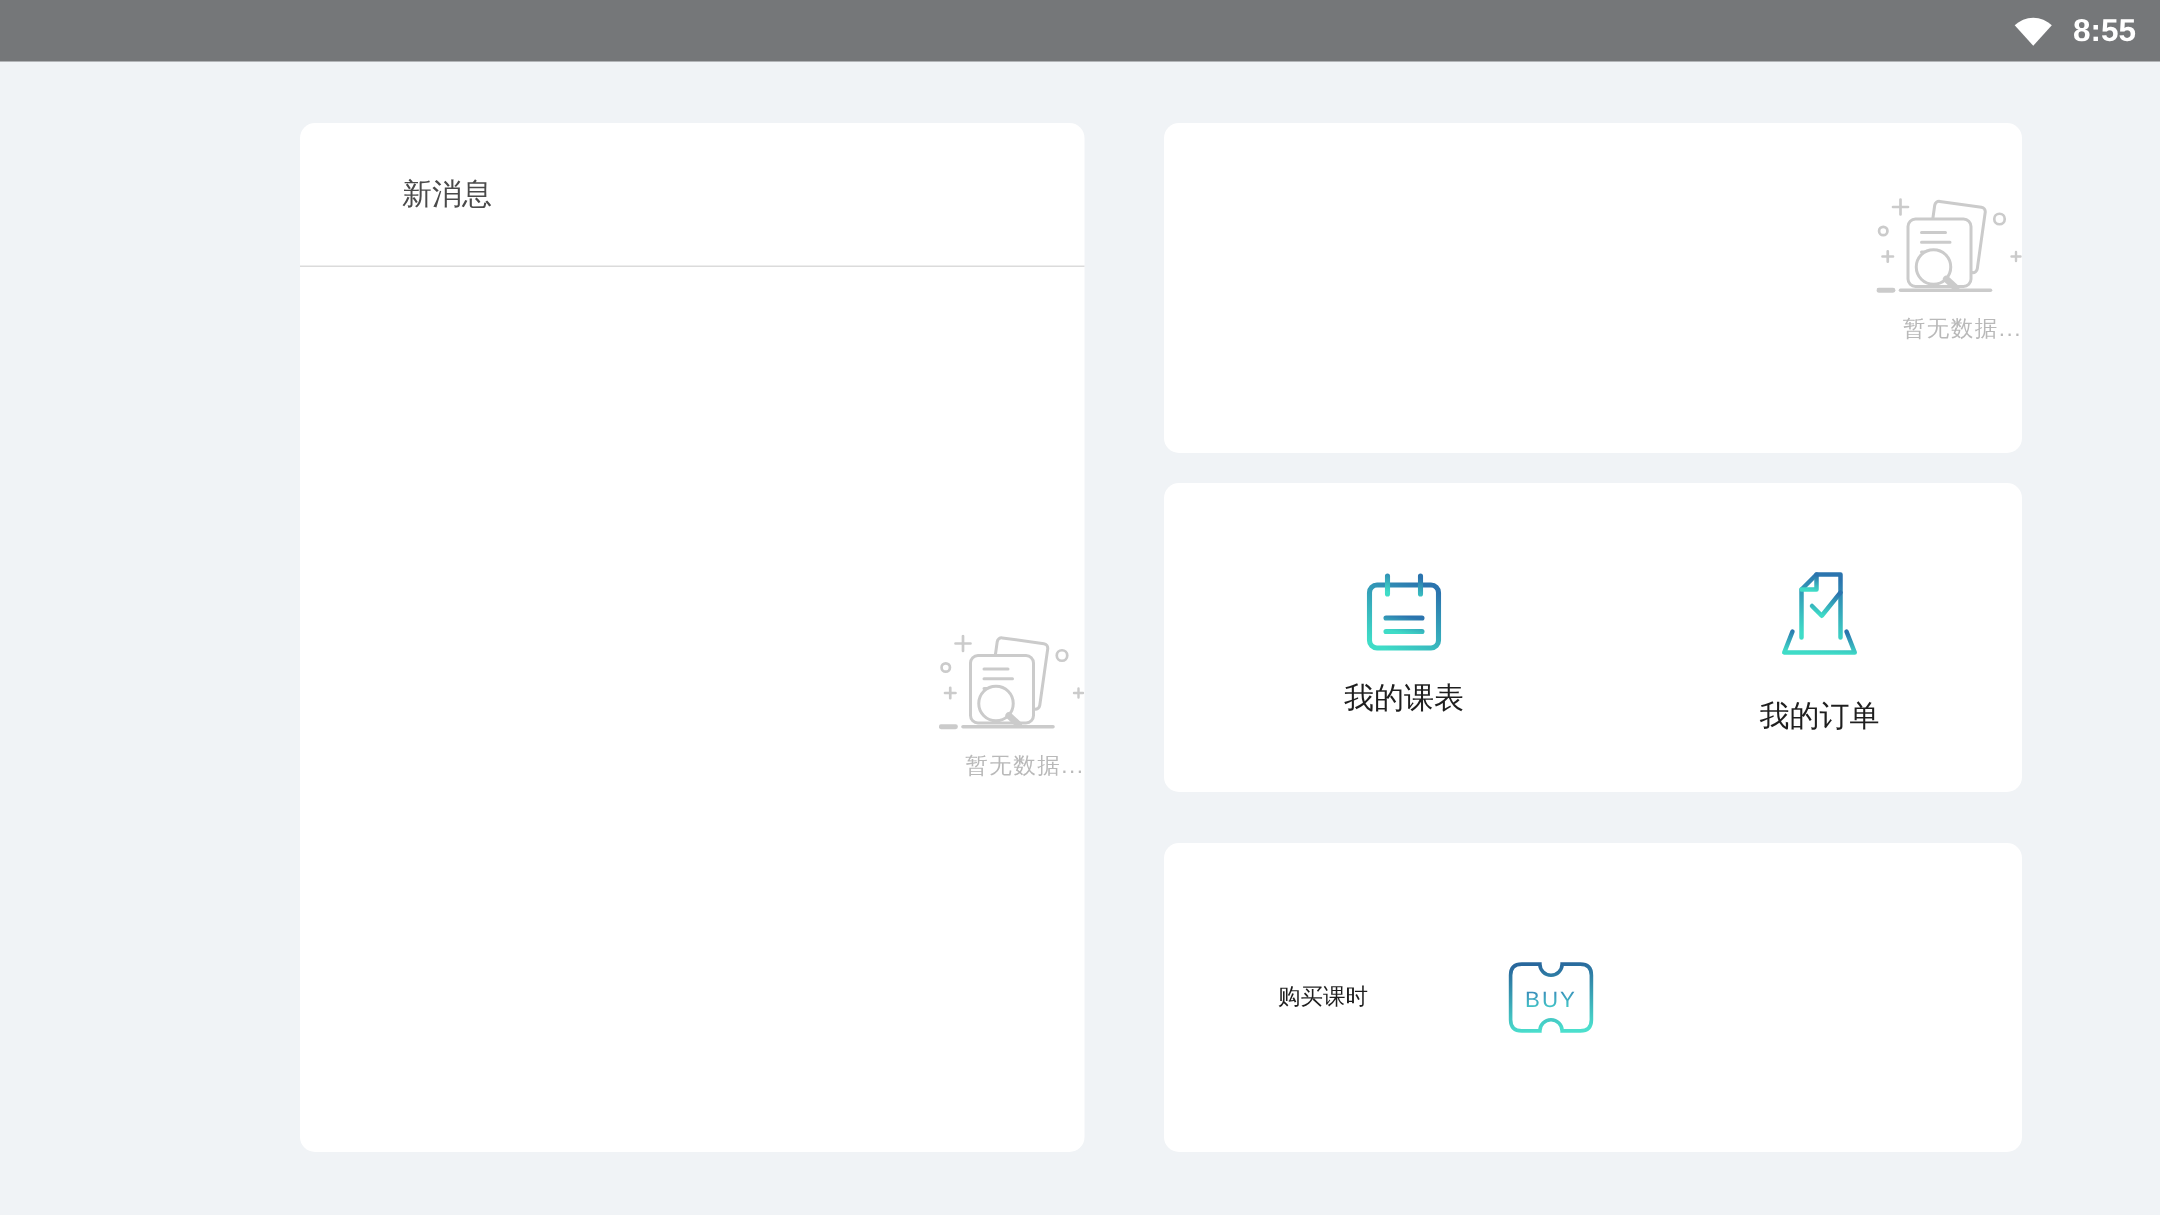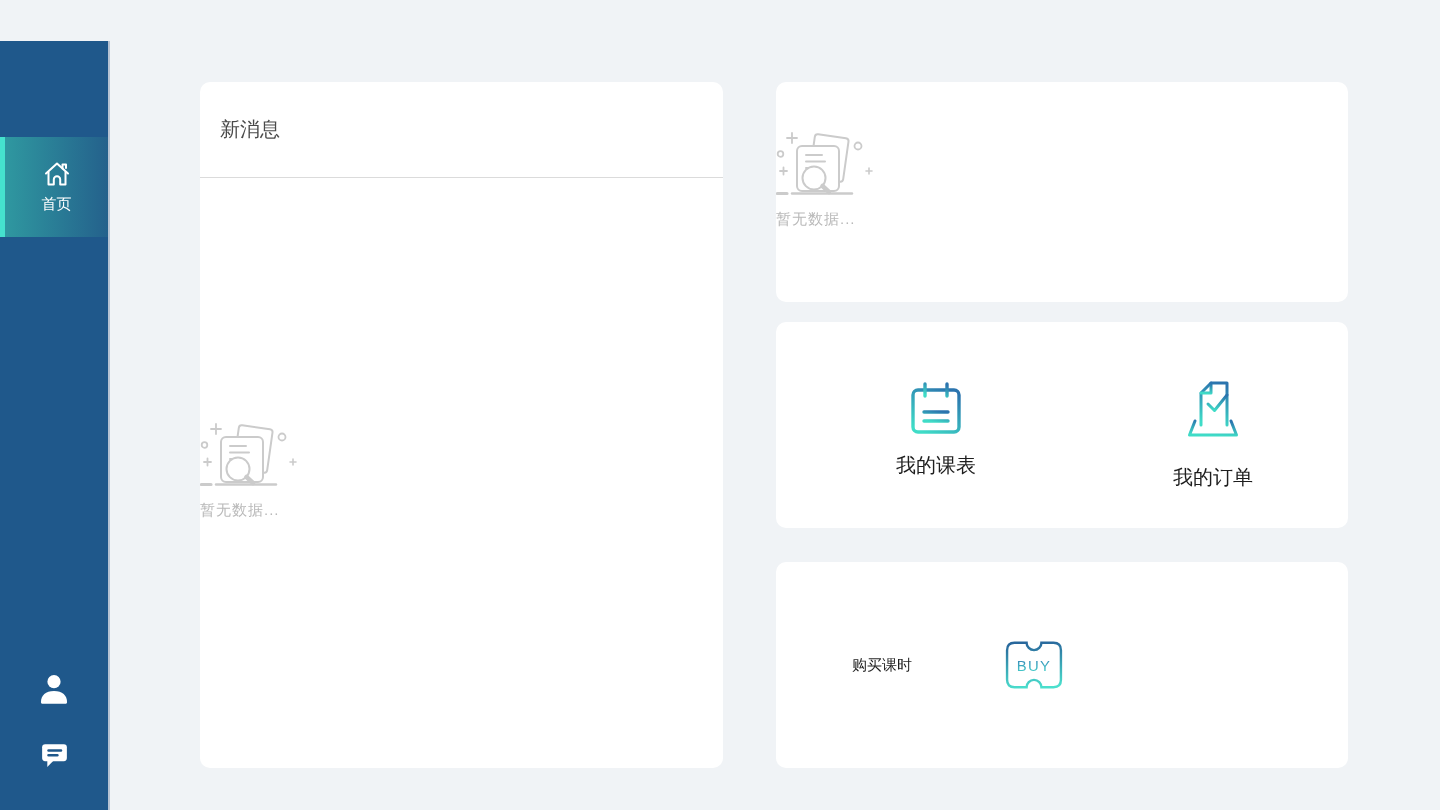--- a/index.html
+++ b/index.html
@@ -21,26 +21,26 @@
     border-left:5px solid #45e2ce; cursor:pointer; }
   .nav-item .nav-label { color:#ffffff; font-size:15px; }
   .side-btn { position:absolute; left:0; width:108px; background:none; border:none;
     display:flex; justify-content:center; cursor:pointer; }
   .side-btn.profile { top:630px; }
   .side-btn.chat { top:697px; }
 
   
   .card { position:absolute; background:#ffffff; border-radius:10px; }
   .messages-card { left:200px; top:82px; width:523px; height:686px; }
-  .card-header { height:95px; display:flex; align-items:center; padding-left:20px; }
+  .card-header { height:95px; display:flex; align-items:center; padding-left:68px; }
   .card-title { font-size:20px; font-weight:400; color:#4a4a4a; }
   .divider { position:absolute; top:95px; left:0; right:0; height:1px; background:#dbdbdb; }
 
   .empty-state { position:absolute; left:0; width:100%; display:flex; flex-direction:column;
-    align-items:flex-start; gap:14px; }
+    align-items:flex-end; gap:14px; }
   .messages-card .empty-state { top:341px; }
   .notices-card .empty-state { top:50px; }
   .empty-text { font-size:15px; color:#b9b9b9; letter-spacing:1px; }
 
   .notices-card { left:776px; top:82px; width:572px; height:220px; }
 
   .shortcut-card { display:flex; flex-direction:column; align-items:center; cursor:pointer; }
   .schedule-card { left:776px; top:322px; width:320px; height:206px; padding-top:54px; gap:14px; }
   .orders-card   { left:1078px; top:322px; width:270px; height:206px; padding-top:52px; gap:24px; }
   .icon-box { display:flex; align-items:center; justify-content:center; }
@@ -50,47 +50,27 @@
   .purchase-label { position:absolute; left:76px; top:50%; transform:translateY(-50%);
     font-size:15px; color:#1e1e1e; }
   .ticket-icon { position:absolute; left:227px; top:50%; transform:translateY(-50%); }
   .ticket-icon text { font-size:16px; letter-spacing:1.5px; font-family:"Liberation Sans","DejaVu Sans",sans-serif; }
 </style>
 </head>
 <body>
 
 <div class="screen">
 
+  <header class="status-bar">
+    <svg width="27" height="20" viewBox="0 0 28 21">
+      <path d="M14 20.5 L1 6.2 C4.5 2.8 9 0.8 14 0.8 C19 0.8 23.5 2.8 27 6.2 Z" fill="#ffffff"></path>
+    </svg>
+    <span class="status-time">8:55</span>
+  </header>
 
-  <aside class="sidebar">
-    <div class="nav-item">
-      <svg width="30" height="28" viewBox="0 0 30 28" fill="none" stroke="#ffffff" stroke-width="2" stroke-linecap="round" stroke-linejoin="round">
-        <path d="M4 13.5 L15 3.5 L26 13.5"></path>
-        <path d="M20.5 8.5 V4.5 H24 V8"></path>
-        <path d="M6.5 12 V24.5 H11.8 V19.5 a3.2 3.2 0 0 1 6.4 0 V24.5 H23.5 V12"></path>
-      </svg>
-      <span class="nav-label">首页</span>
-    </div>
-
-    <button class="side-btn profile">
-      <svg width="36" height="36" viewBox="0 0 24 24" fill="#ffffff">
-        <circle cx="12" cy="7.1" r="4.4"></circle>
-        <path d="M12 13.4 c-5.6 0 -8.7 2.9 -8.7 7.5 0 0.6 0.4 1 1 1 h15.4 c0.6 0 1 -0.4 1 -1 0 -4.6 -3.1 -7.5 -8.7 -7.5 z"></path>
-      </svg>
-    </button>
-
-    <button class="side-btn chat">
-      <svg width="33" height="33" viewBox="0 0 32 32">
-        <rect x="4" y="6" width="24" height="16.5" rx="3" fill="#ffffff"></rect>
-        <polygon points="9,21 9,28 16,21" fill="#ffffff"></polygon>
-        <rect x="9" y="10.8" width="14.5" height="2.5" rx="1.2" fill="#1f588b"></rect>
-        <rect x="9" y="15.4" width="11" height="2.5" rx="1.2" fill="#1f588b"></rect>
-      </svg>
-    </button>
-  </aside>
 
   <main>
 
     <section class="card messages-card">
       <div class="card-header">
         <h2 class="card-title">新消息</h2>
       </div>
       <div class="divider"></div>
       <div class="empty-state">
         <svg width="97" height="64" viewBox="0 0 97 64" fill="none" stroke="#cbcbcb" stroke-width="2" stroke-linecap="round" stroke-linejoin="round">

